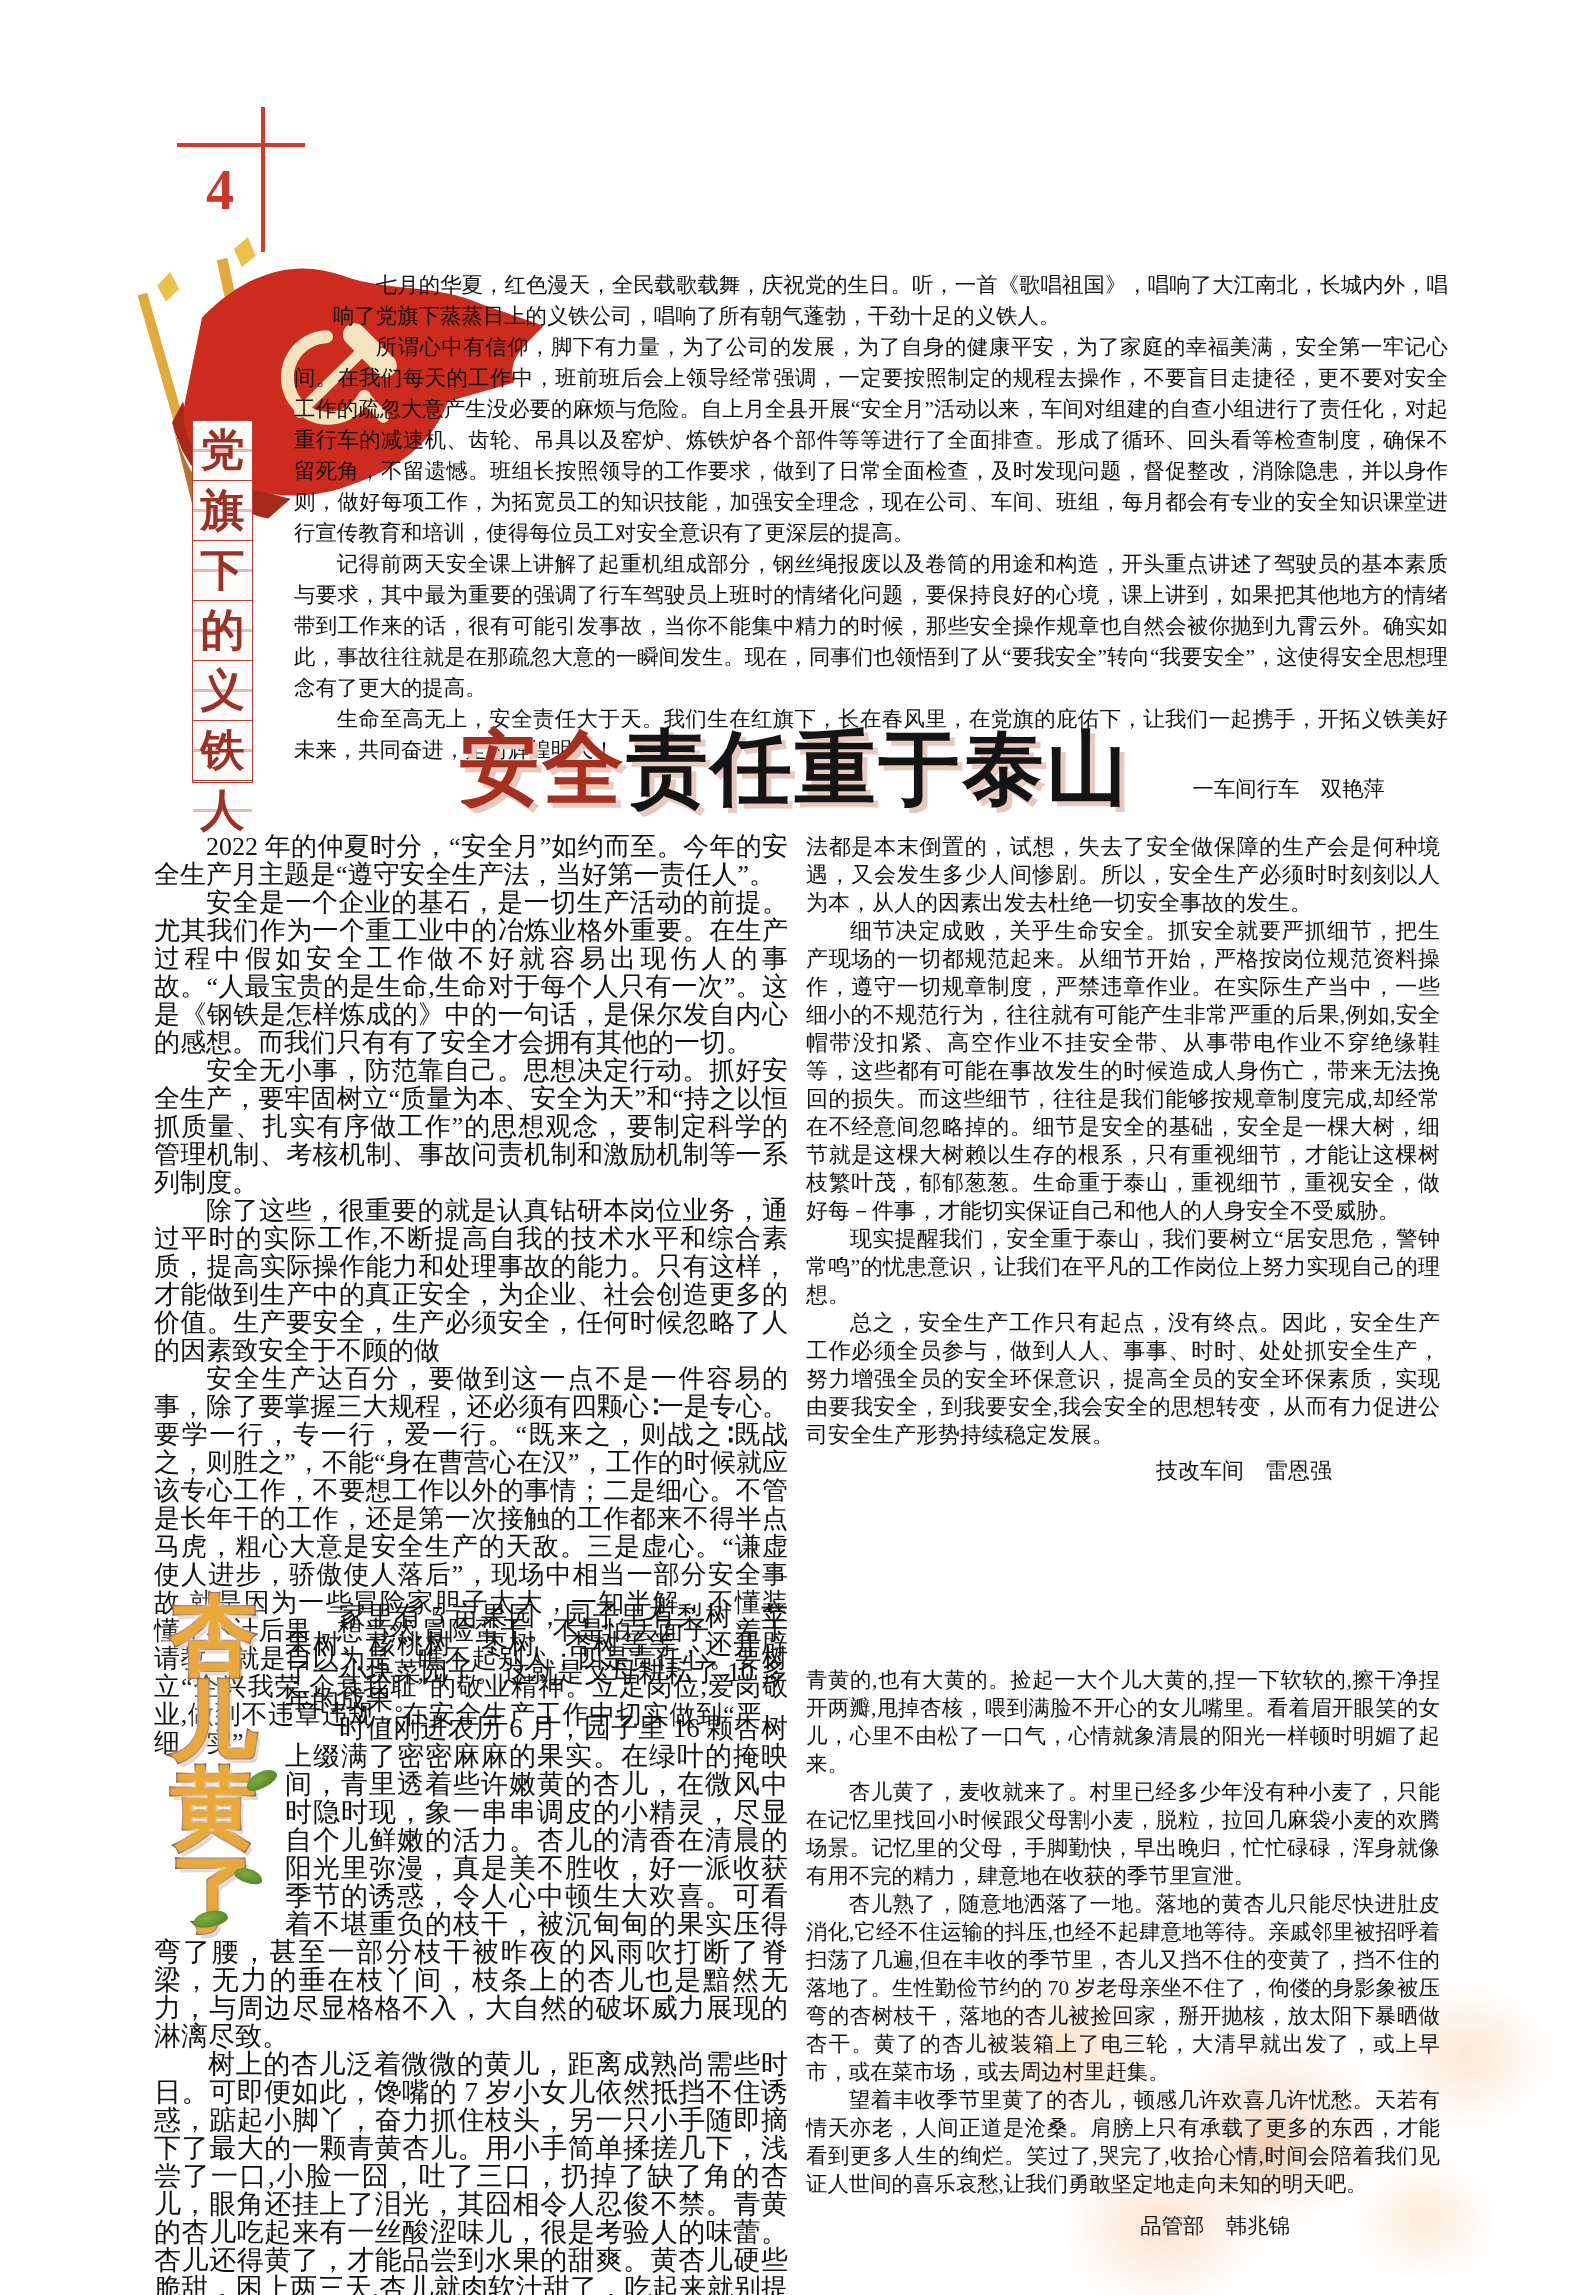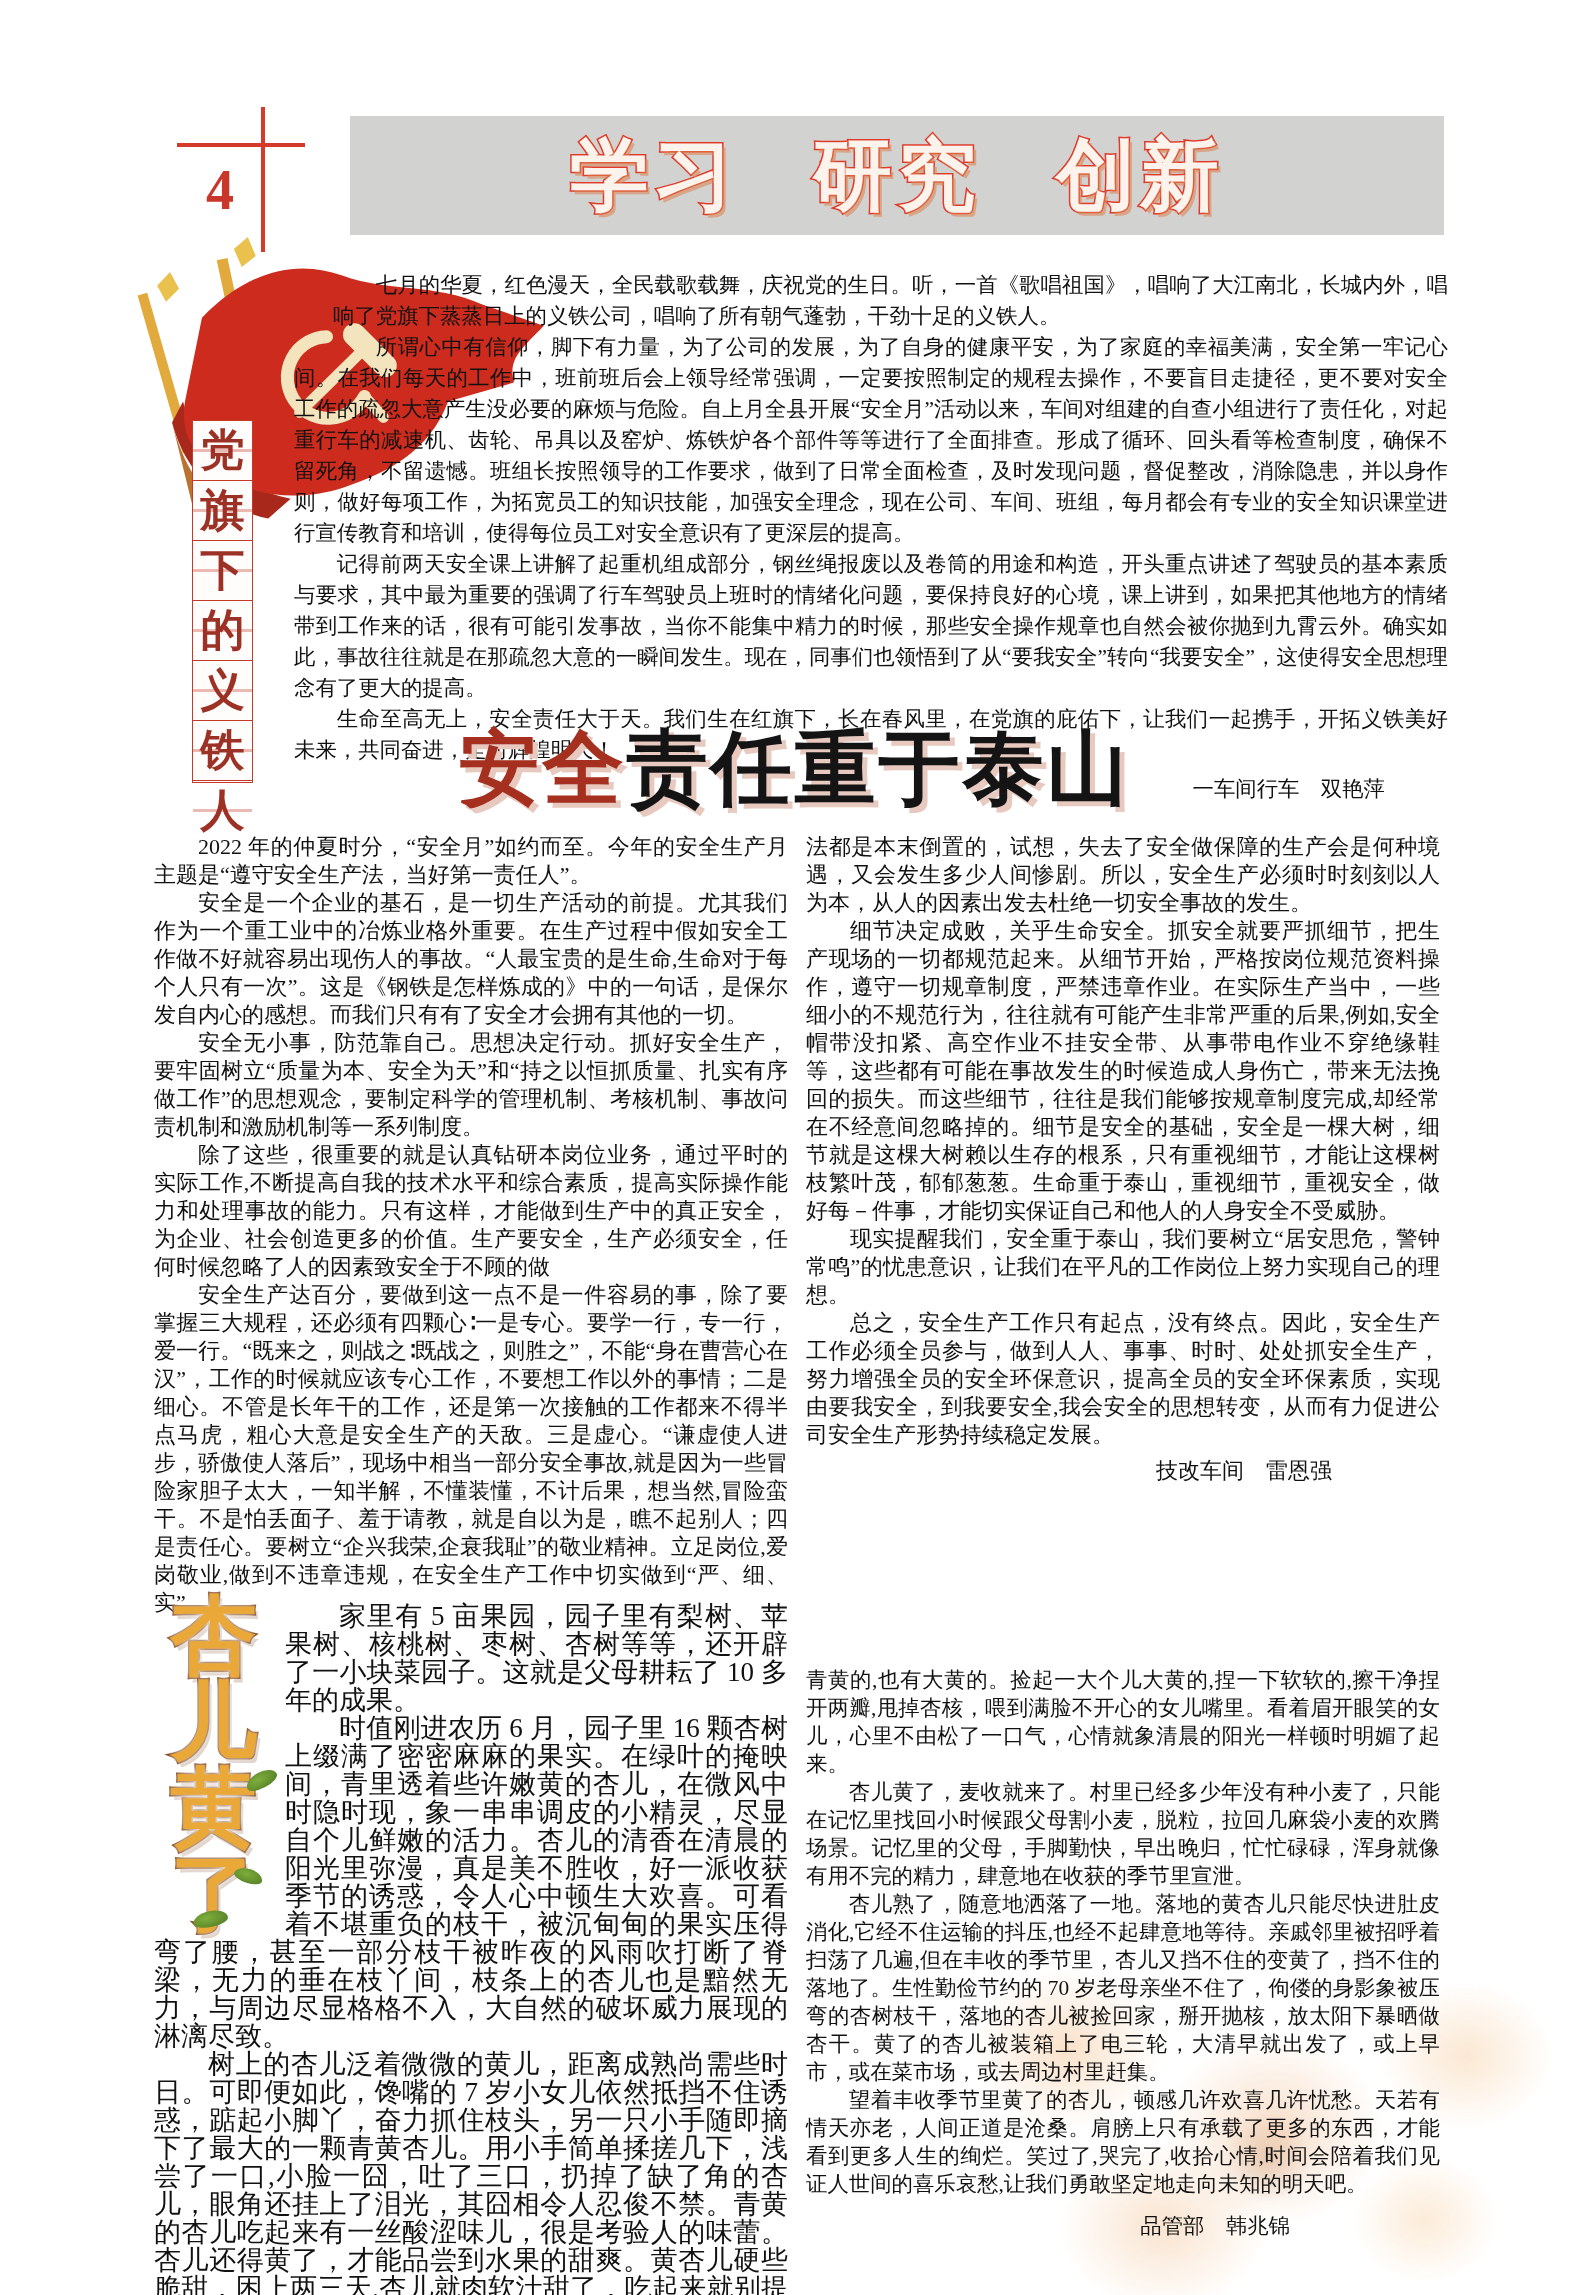--- a/index.html
+++ b/index.html
@@ -41,21 +41,21 @@
 
   
   .headline{position:absolute;left:0;top:726px;width:1589px;text-align:center;z-index:2;
             font-family:"DejaVu Sans","Liberation Sans",sans-serif;font-weight:900;
             font-size:81px;letter-spacing:3px;line-height:85px;
             text-shadow:5px 5px 0 #e7c9bf;}
   .headline .hl-red{color:#a5301f;}
   .headline .hl-black{color:#141414;}
 
   
-  .a2left{position:absolute;left:154px;top:833px;width:634px;font-size:22px;line-height:28px;text-align:justify;z-index:2;}
+  .a2left{position:absolute;left:154px;top:833px;width:634px;font-size:26px;line-height:28px;text-align:justify;z-index:2;}
   .a2right{position:absolute;left:806px;top:833px;width:634px;font-size:22px;line-height:28px;text-align:justify;z-index:2;}
 
   
   .a3left{position:absolute;left:154px;top:1602px;width:634px;font-size:27px;line-height:28px;text-align:justify;z-index:2;}
   .a3right{position:absolute;left:806px;top:1666px;width:634px;font-size:21.4px;line-height:28px;text-align:justify;z-index:2;}
   .t3bump{float:left;width:131px;height:309px;}
   .t3title{position:absolute;left:143px;top:1592px;width:141px;z-index:3;display:flex;flex-direction:column;align-items:center;}
   .t3title .tchar{font-family:"DejaVu Sans","Liberation Sans",sans-serif;font-weight:900;
           font-size:86px;line-height:86px;color:#eaa838;
           -webkit-text-stroke:3px #80461c;paint-order:stroke fill;
@@ -78,25 +78,20 @@
 </style>
 </head>
 <body>
 
 <div id="page">
 
   <div class="crop-v"></div>
   <div class="crop-h"></div>
   <div class="pagenum">4</div>
 
-  <div class="banner">
-      <span class="word">学习</span>
-      <span class="word">研究</span>
-      <span class="word">创新</span>
-    </div>
 
   <div class="flag-wrap">
     <svg width="414" height="301" viewBox="0 0 830 604" xmlns="http://www.w3.org/2000/svg">
       <g>
         <polygon points="52,98 78,70 96,104 70,130" fill="#e9c14c"></polygon>
         <rect x="58" y="108" width="20" height="330" fill="#e2a93c" transform="rotate(-16 68 273)"></rect>
         <polygon points="206,24 234,0 250,38 222,60" fill="#e9c14c"></polygon>
         <rect x="212" y="40" width="22" height="390" fill="#e2a93c" transform="rotate(-12 223 235)"></rect>
       </g>
       <path d="M 104 330 C 130 430 215 505 320 525 L 275 565 C 175 545 105 462 82 372 Z" fill="#a8291c"></path>

